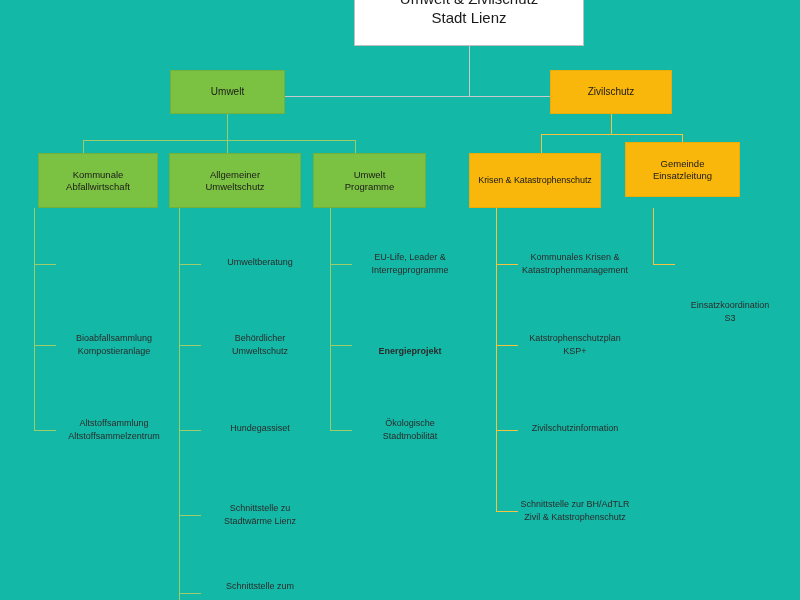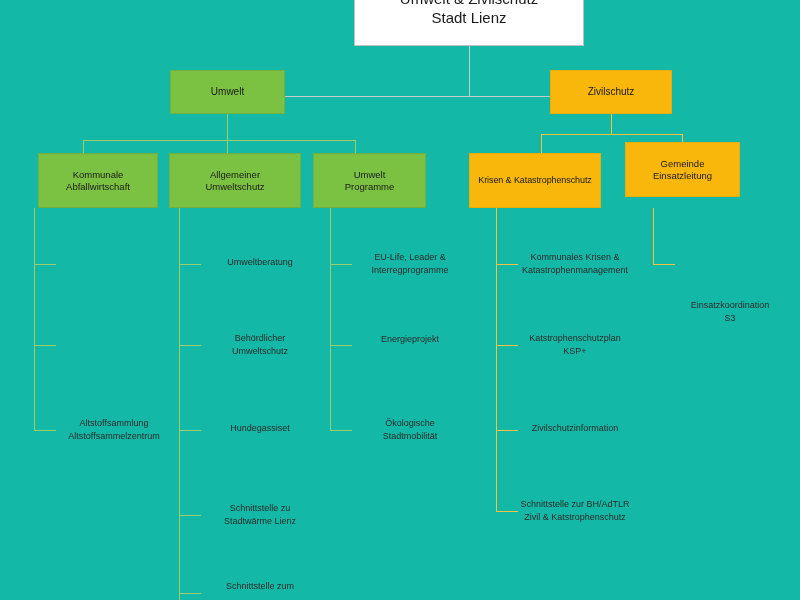--- a/index.html
+++ b/index.html
@@ -129,34 +129,36 @@
 Umweltschutz</div>
 
   <div class="box box-green" style="left:313px; top:153px; width:113px; height:55px;">Umwelt
 Programme</div>
 
   <div class="box box-orange tight" style="left:469px; top:153px; width:132px; height:55px;">Krisen &amp; Katastrophenschutz</div>
 
   <div class="box box-orange" style="left:625px; top:142px; width:115px; height:55px;">Gemeinde
 Einsatzleitung</div>
 
+  <div class="leaf" style="left:44px;  top:332px; width:140px;">Bioabfallsammlung
+Kompostieranlage</div>
   <div class="leaf" style="left:40px;  top:417px; width:148px;">Altstoffsammlung
 Altstoffsammelzentrum</div>
 
   <div class="leaf" style="left:190px; top:256px; width:140px;">Umweltberatung</div>
   <div class="leaf" style="left:190px; top:332px; width:140px;">Behördlicher
 Umweltschutz</div>
   <div class="leaf" style="left:190px; top:422px; width:140px;">Hundegassiset</div>
   <div class="leaf" style="left:190px; top:502px; width:140px;">Schnittstelle zu
 Stadtwärme Lienz</div>
   <div class="leaf" style="left:190px; top:580px; width:140px;">Schnittstelle zum</div>
 
   <div class="leaf" style="left:340px; top:251px; width:140px;">EU-Life, Leader  &amp;
 Interregprogramme</div>
-  <div class="leaf" style="left:340px; top:333px; width:140px;">Energieprojekt</div>
+  <div class="leaf" style="left:340px; top:345px; width:140px;font-weight:bold;">Energieprojekt</div>
   <div class="leaf" style="left:340px; top:417px; width:140px;">Ökologische
 Stadtmobilität</div>
 
   <div class="leaf" style="left:500px; top:251px; width:150px;">Kommunales Krisen &amp;
 Katastrophenmanagement</div>
   <div class="leaf" style="left:500px; top:332px; width:150px;">Katstrophenschutzplan
 KSP+</div>
   <div class="leaf" style="left:500px; top:422px; width:150px;">Zivilschutzinformation</div>
   <div class="leaf" style="left:498px; top:498px; width:154px;">Schnittstelle zur BH/AdTLR
 Zivil &amp; Katstrophenschutz</div>

